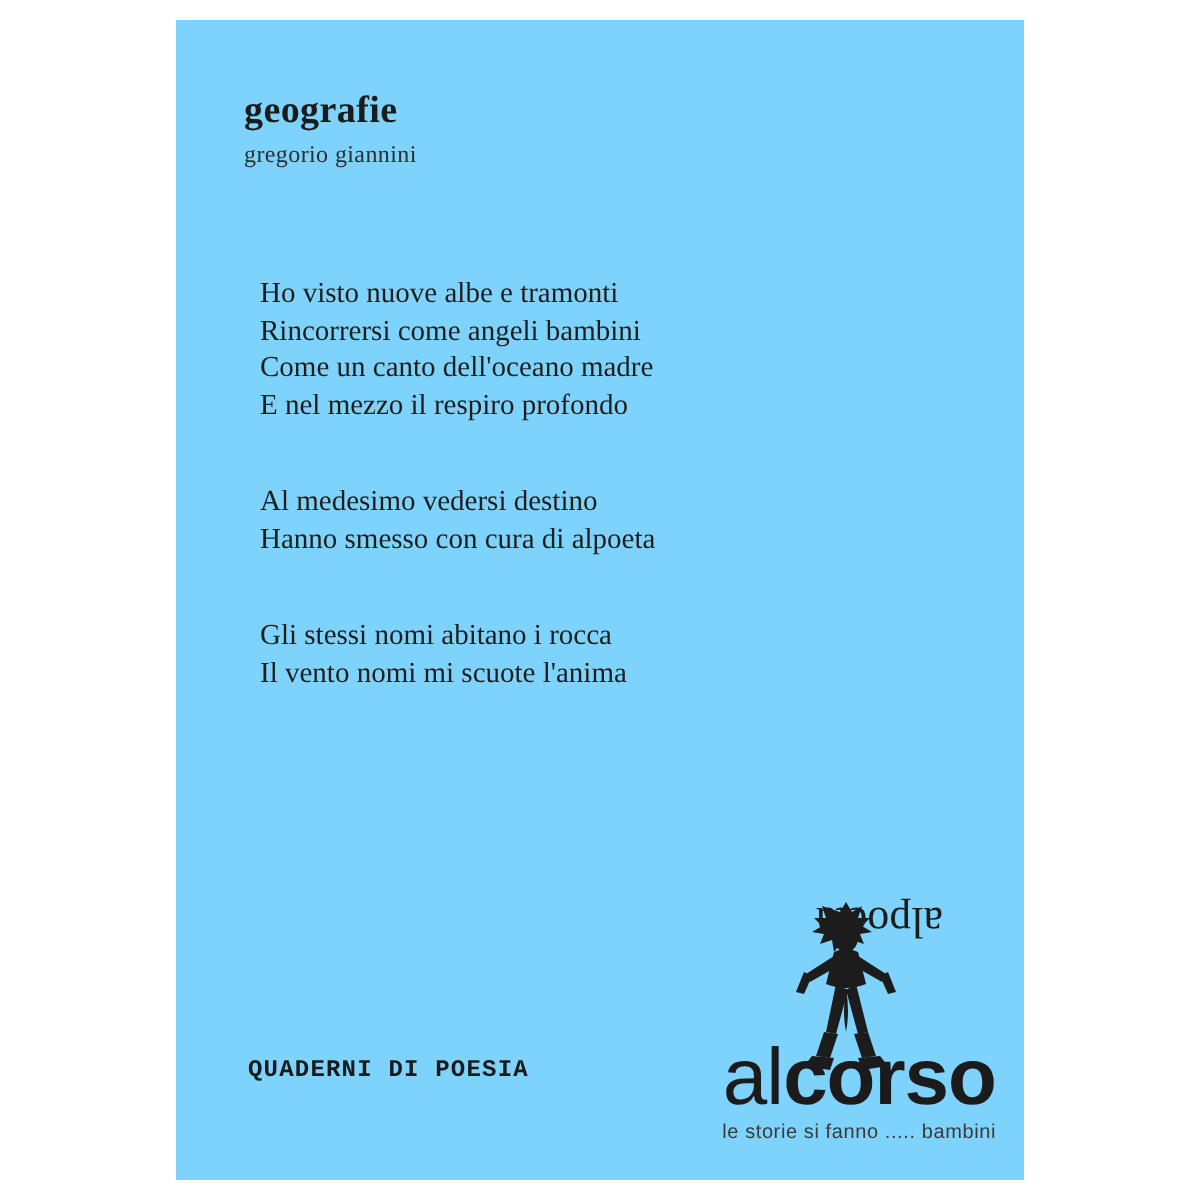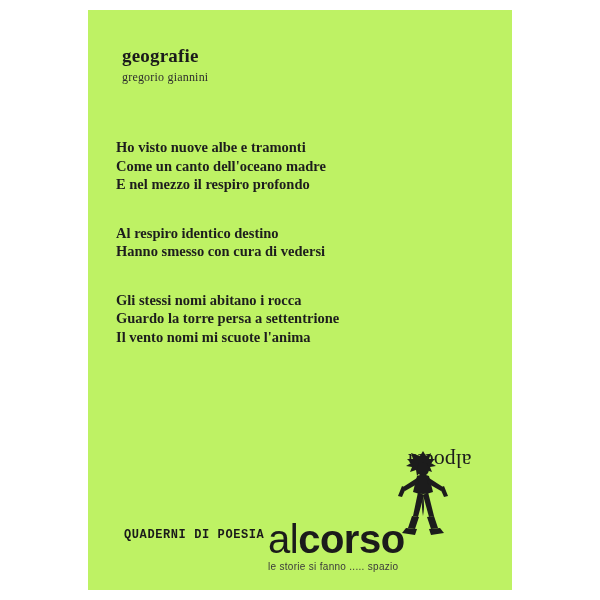--- a/index.html
+++ b/index.html
@@ -18,21 +18,21 @@
     height: 600px;
     background: #ffffff;
     overflow: hidden;
   }
   .cover {
     position: absolute;
     left: 88px;
     top: 10px;
     width: 424px;
     height: 580px;
-    background: #bef264;
+    background: #7dd3fc;
     overflow: hidden;
   }
   
   .title-block {
     position: absolute;
     left: 34px;
     top: 36px;
     width: 300px;
   }
   .book-title {
@@ -49,24 +49,23 @@
     font-weight: normal;
     font-size: 12px;
     color: #2e2e2e;
     letter-spacing: 0.2px;
     line-height: 1.1;
     margin: 0;
   }
   
   .poem {
     position: absolute;
-    left: 28px;
+    left: 42px;
     top: 128px;
     width: 340px;
-    font-weight: bold;
   }
   .stanza {
     margin: 0 0 30px 0;
   }
   .stanza:last-child { margin-bottom: 0; }
   .line {
     font-family: "Liberation Serif", serif;
     font-size: 14.5px;
     color: #1d1d1d;
     line-height: 1.28;
@@ -109,20 +108,21 @@
     top: 440px;
     width: 70px;
     height: 90px;
   }
   
   .logo-block {
     position: absolute;
     right: 14px;
     bottom: 18px;
     width: 230px;
+    text-align: right;
   }
   .logo-word {
     font-family: "Liberation Sans", sans-serif;
     font-size: 40px;
     font-weight: normal;
     color: #1b1b1b;
     line-height: 0.95;
     letter-spacing: -0.5px;
   }
   .logo-word b {
@@ -145,32 +145,32 @@
 
     <div class="title-block">
       <div class="book-title">geografie</div>
       <div class="book-author">gregorio giannini</div>
     </div>
 
     <div class="poem">
 
       <div class="stanza">
         <div class="line">Ho visto nuove albe e tramonti</div>
+        <div class="line">Rincorrersi come angeli bambini</div>
         <div class="line">Come un canto dell'oceano madre</div>
         <div class="line">E nel mezzo il respiro profondo</div>
       </div>
 
       <div class="stanza">
-        <div class="line">Al respiro identico destino</div>
-        <div class="line">Hanno smesso con cura di vedersi</div>
+        <div class="line">Al medesimo vedersi destino</div>
+        <div class="line">Hanno smesso con cura di alpoeta</div>
       </div>
 
       <div class="stanza">
         <div class="line">Gli stessi nomi abitano i rocca</div>
-        <div class="line">Guardo la torre persa a settentrione</div>
         <div class="line">Il vento nomi mi scuote l'anima</div>
       </div>
 
     </div>
 
     <div class="publisher-line">Quaderni di poesia</div>
 
     <div class="imprint-rot">
       <span>alpoeta</span>
     </div>
@@ -191,17 +191,17 @@
           <path d="M44 66 l4 12 l-7 1 l-4 -12 z"></path>
           <path d="M16 78 l-4 5 l13 2 l2 -6 z"></path>
           <path d="M50 78 l4 5 l-13 2 l-2 -6 z"></path>
           <path d="M33 44 q-2 12 0 22 q2 -10 0 -22 z"></path>
         </g>
       </svg>
     </div>
 
     <div class="logo-block">
       <div class="logo-word"><span>al</span><b>corso</b></div>
-      <div class="logo-tagline">le storie si fanno ..... spazio</div>
+      <div class="logo-tagline">le storie si fanno ..... bambini</div>
     </div>
 
   </div>
 </div>
 
 </body></html>

